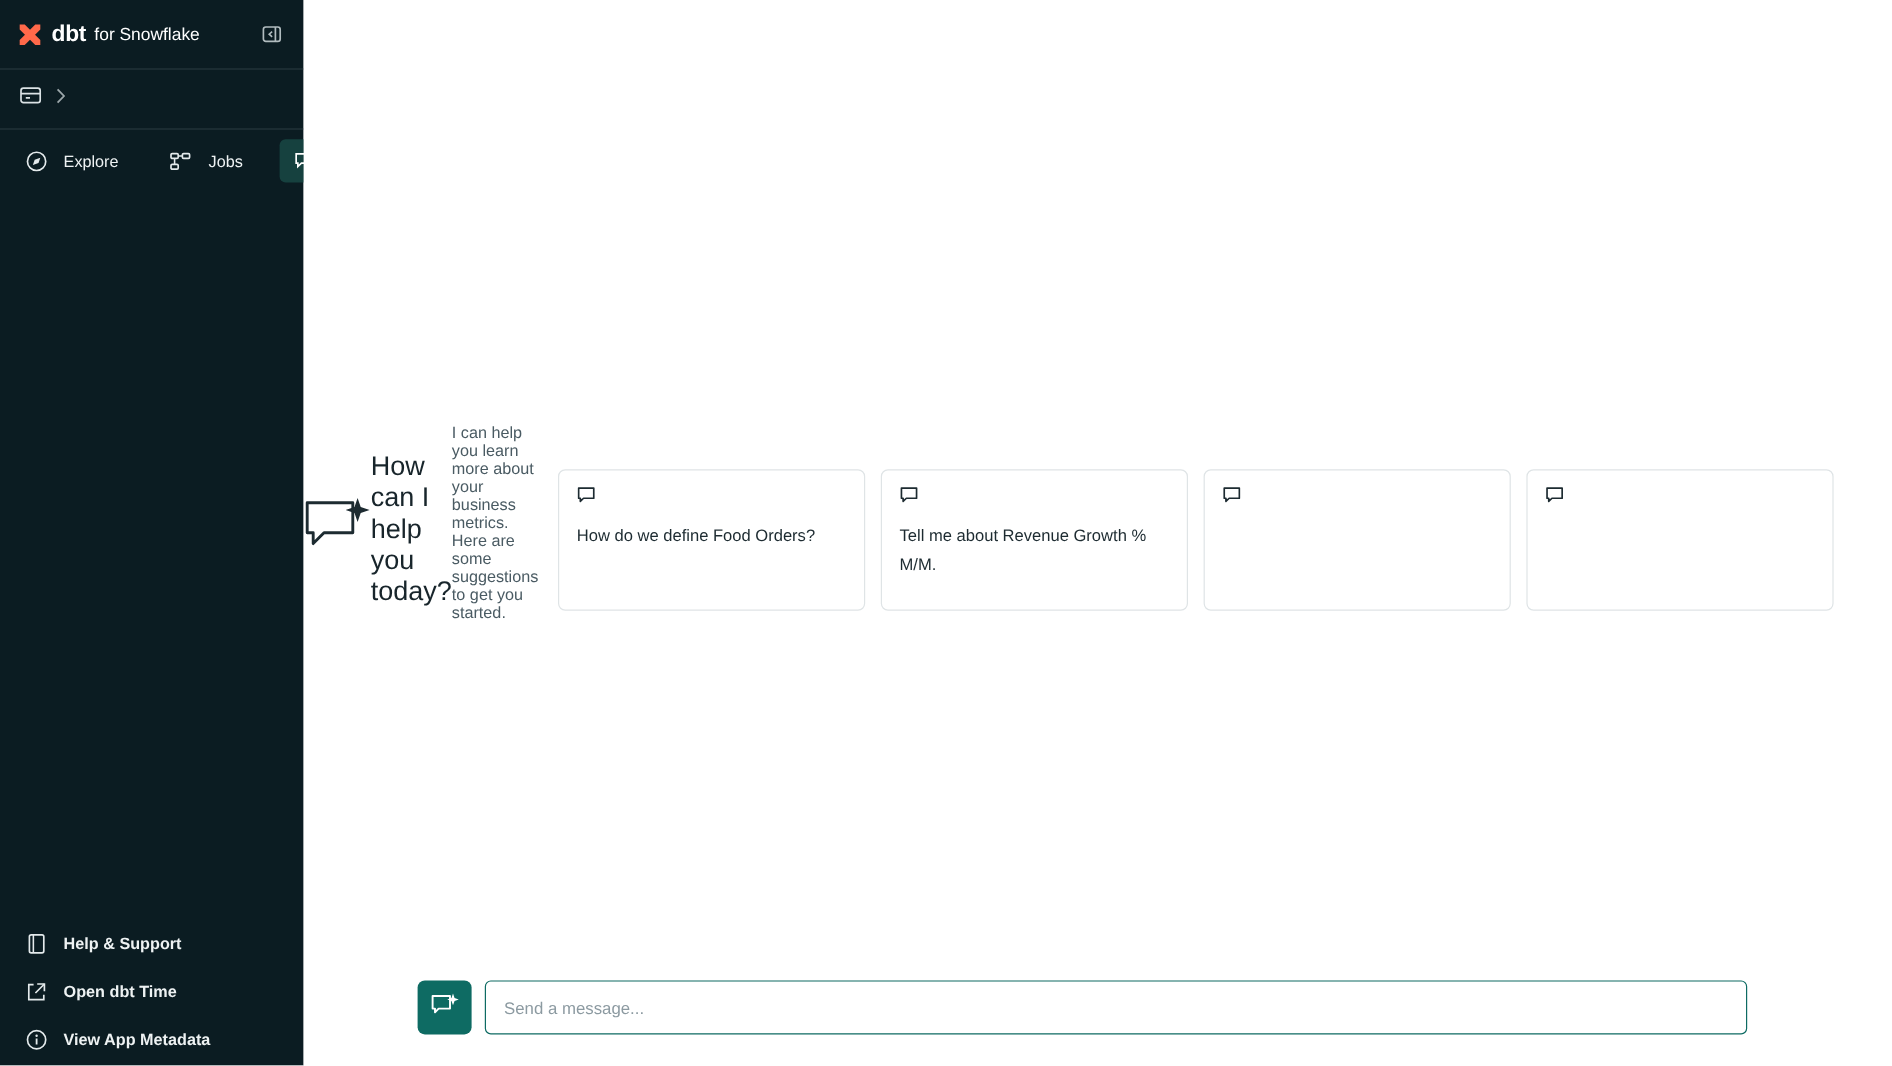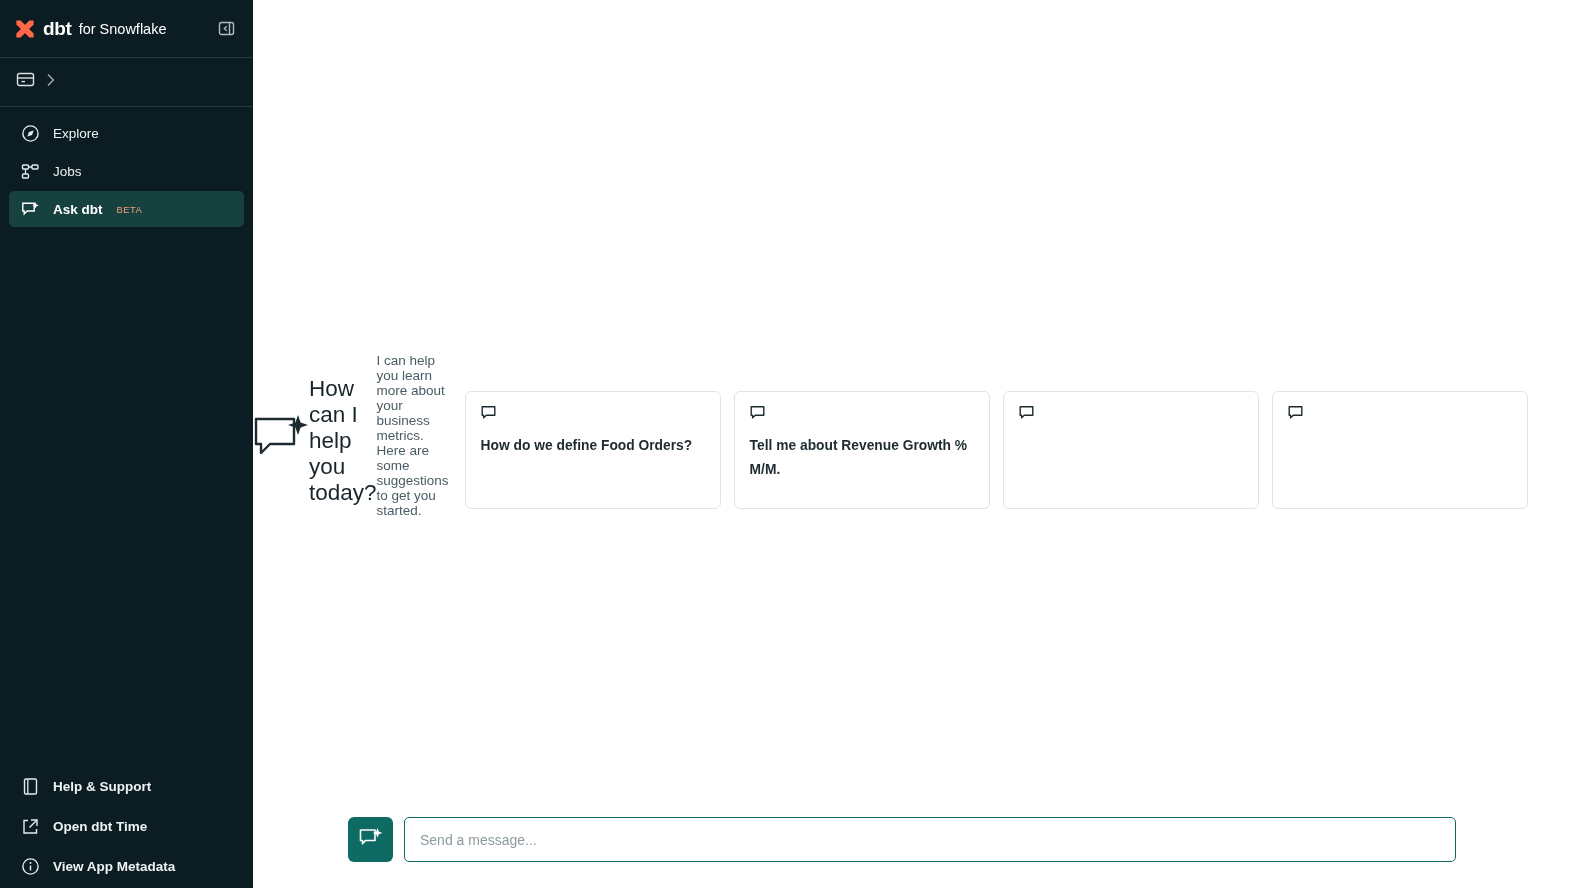--- a/index.html
+++ b/index.html
@@ -86,21 +86,21 @@
     white-space: nowrap;
     overflow: hidden;
     text-overflow: ellipsis;
     max-width: 176px;
   }
   .chev { opacity: 0.75; }
 
   .nav {
     padding-top: 8px;
     display: flex;
-    flex-direction: column;
+    flex-direction: row;
     gap: 2px;
   }
   .nav-item {
     display: flex;
     align-items: center;
     gap: 13px;
     height: 36px;
     margin: 0 9px;
     padding: 0 11px;
     border-radius: 5px;
@@ -178,21 +178,20 @@
     padding: 0 16px;
   }
   .card {
     width: 256px;
     min-height: 118px;
     border: 1px solid #dfe4e6;
     border-radius: 6px;
     background: #ffffff;
     padding: 13px 15px 14px 15px;
     cursor: pointer;
-    font-weight: bold;
   }
   .card-icon { margin-bottom: 10px; }
   .card-text {
     font-size: 13.8px;
     line-height: 24px;
     color: #1d2b31;
   }
   .card-text code {
     font-family: "Liberation Mono", monospace;
     font-size: 12.6px;

